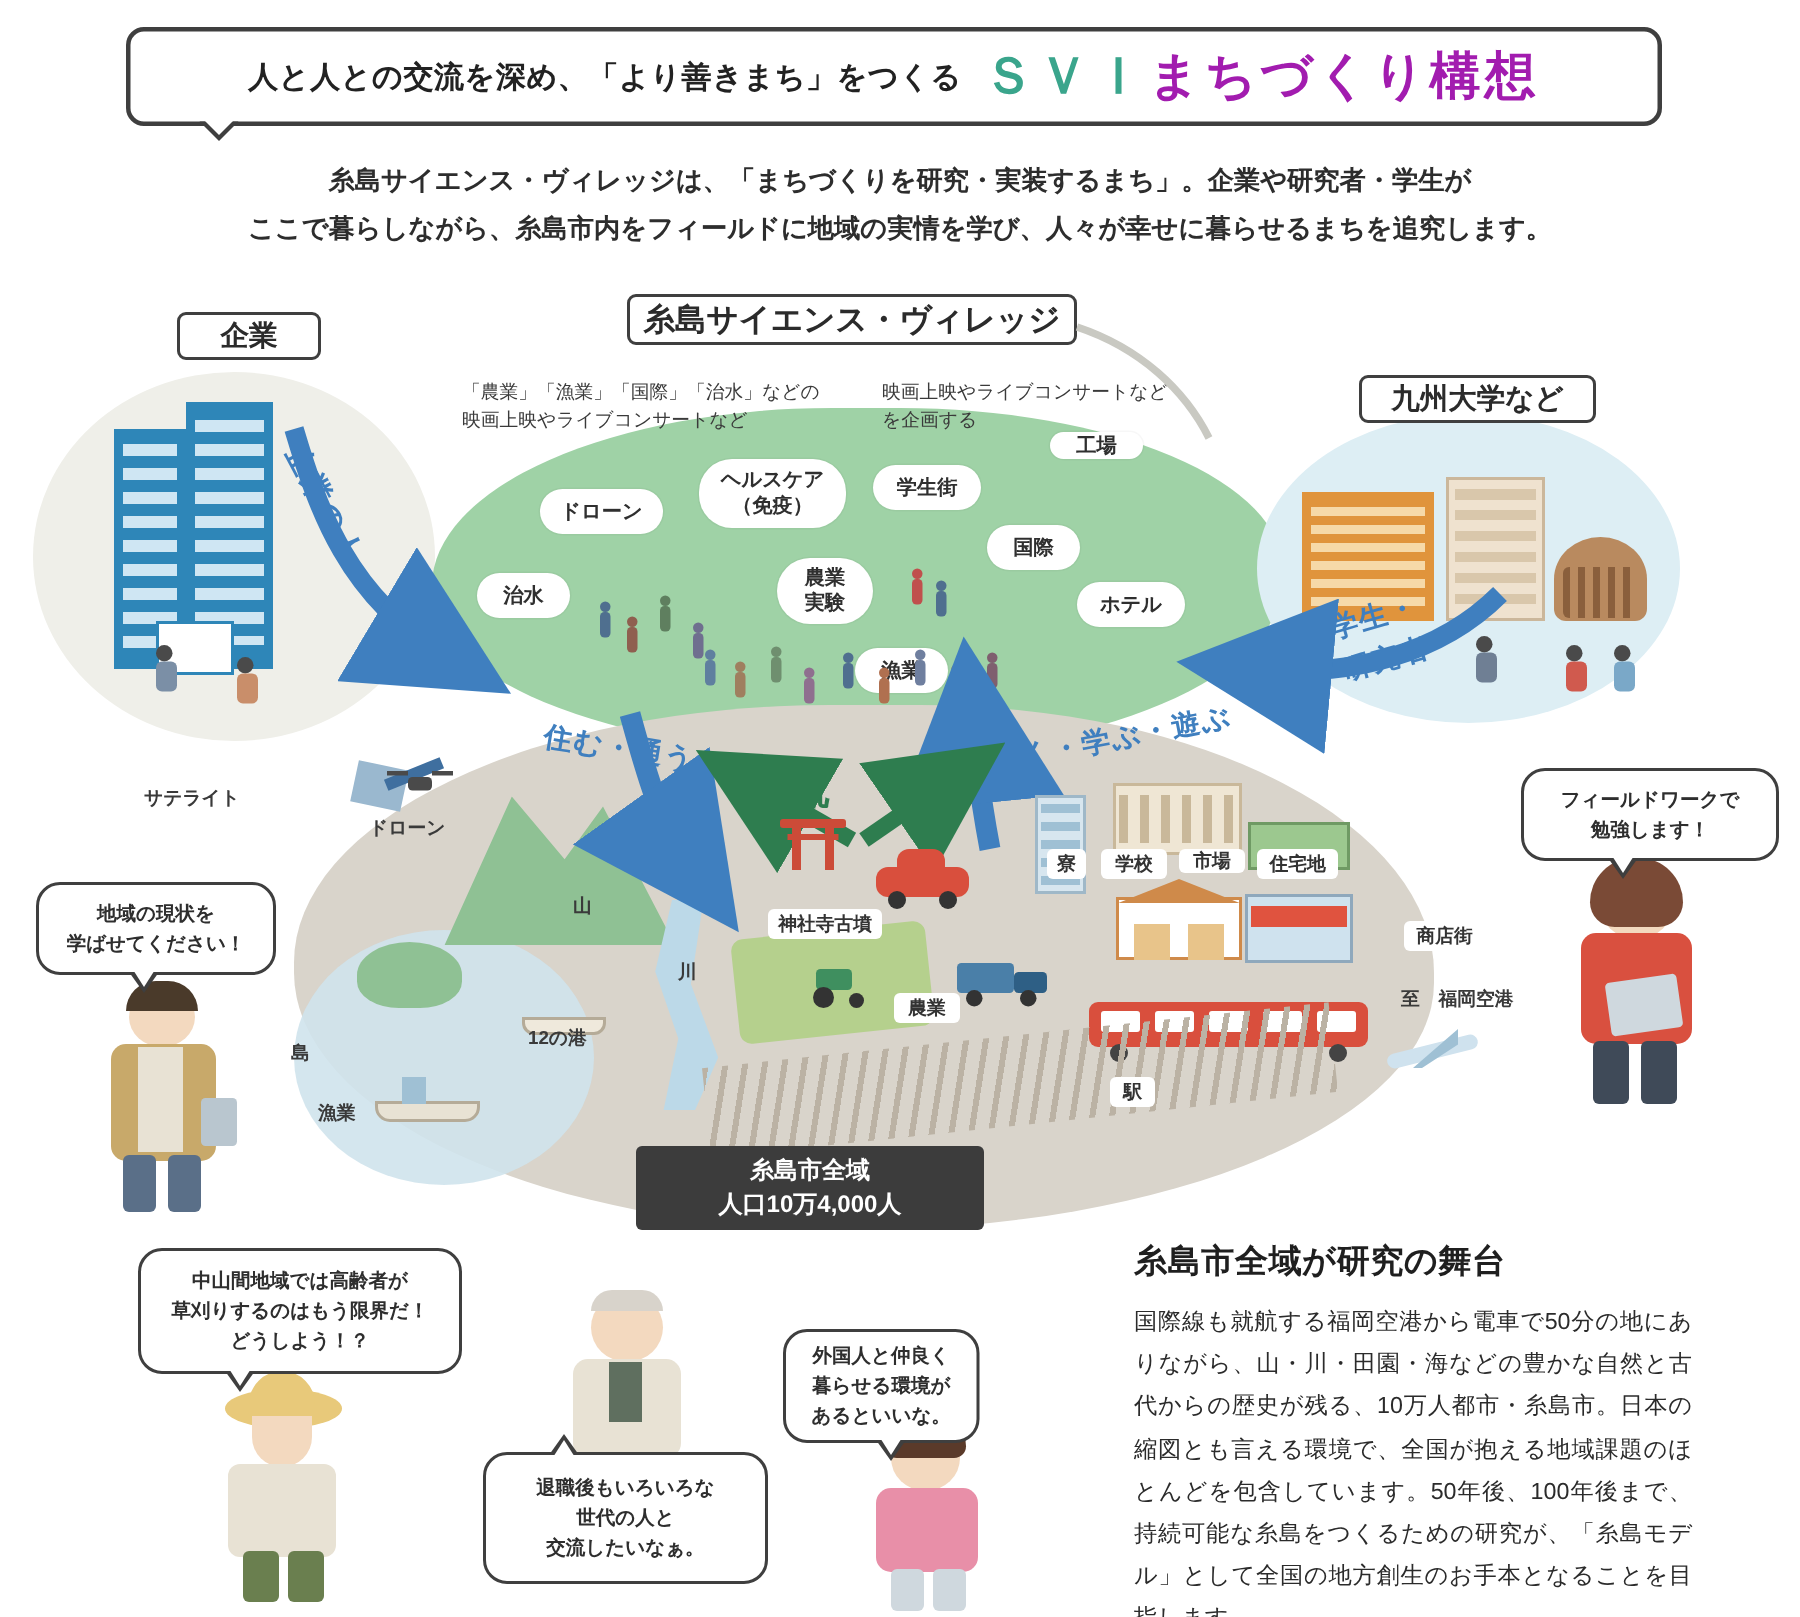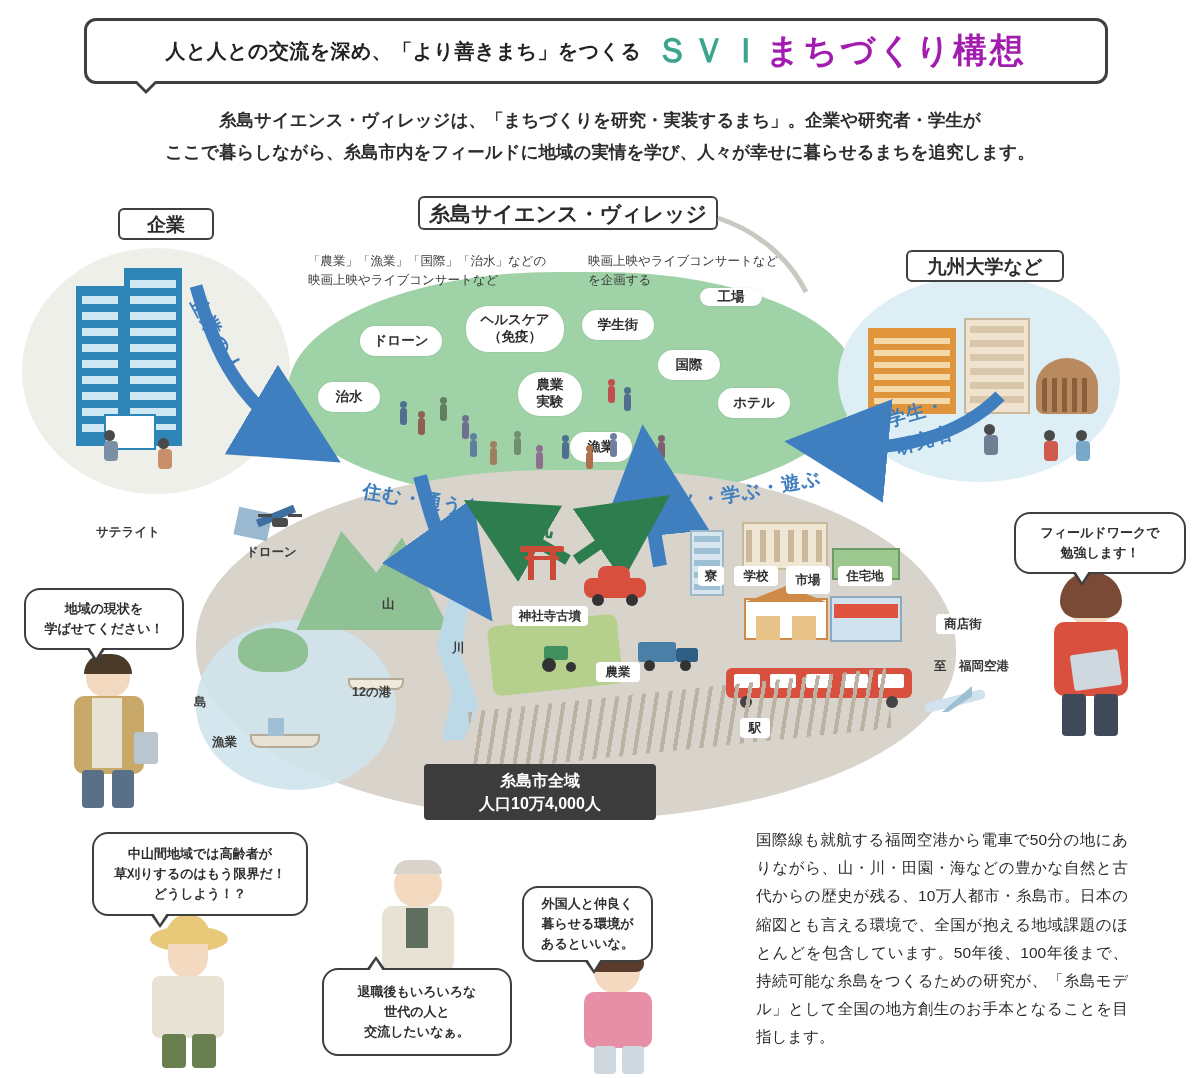--- a/index.html
+++ b/index.html
@@ -346,21 +346,21 @@
   <div style="position:absolute;left:18px;top:4px;width:16px;height:18px;background:#9fc0d4;"></div>
 </div>
 <div class="ill" style="left:348px;top:666px;width:56px;height:26px;">
   <div style="position:absolute;left:0;top:12px;width:56px;height:12px;background:#efe9dc;border-radius:0 0 8px 8px;border:2px solid #b5ab98;box-sizing:border-box;"></div>
 </div>
 <div class="ill" style="left:238px;top:628px;width:70px;height:44px;background:#8fc194;border-radius:50% 50% 40% 40%;"></div>
 
 <div id="map-chips">
     <div class="chip" style="left: 698px; top: 566px; width: 26px; height: 20px;">寮</div>
     <div class="chip" style="left: 734px; top: 566px; width: 44px; height: 20px;">学校</div>
-    <div class="chip" style="left: 786px; top: 566px; width: 44px; height: 28px;">市場</div>
+    <div class="chip" style="left: 786px; top: 566px; width: 44px; height: 16px;">市場</div>
     <div class="chip" style="left: 838px; top: 566px; width: 54px; height: 20px;">住宅地</div>
     <div class="chip" style="left: 512px; top: 606px; width: 76px; height: 20px;">神社寺古墳</div>
     <div class="chip" style="left: 596px; top: 662px; width: 44px; height: 20px;">農業</div>
     <div class="chip" style="left: 936px; top: 614px; width: 54px; height: 20px;">商店街</div>
     <div class="chip" style="left: 740px; top: 718px; width: 30px; height: 20px;">駅</div>
   </div>
 <div id="map-plains">
     <div class="plain" style="left: 96px; top: 524px;">サテライト</div>
     <div class="plain" style="left: 246px; top: 544px;">ドローン</div>
     <div class="plain" style="left: 382px; top: 596px;">山</div>
@@ -450,14 +450,15 @@
 </div>
 <div class="balloon" id="balloon-foreign">
   <span style="white-space:pre-line;">外国人と仲良く
 暮らせる環境が
 あるといいな。</span>
   <span class="tail"></span>
     <span class="tail-in"></span>
 </div>
 
 <div class="abs" id="article">
+  <h2>糸島市全域が研究の舞台</h2>
   <p>国際線も就航する福岡空港から電車で50分の地にありながら、山・川・田園・海などの豊かな自然と古代からの歴史が残る、10万人都市・糸島市。日本の縮図とも言える環境で、全国が抱える地域課題のほとんどを包含しています。50年後、100年後まで、持続可能な糸島をつくるための研究が、「糸島モデル」として全国の地方創生のお手本となることを目指します。</p>
 </div>
 
 </body></html>

